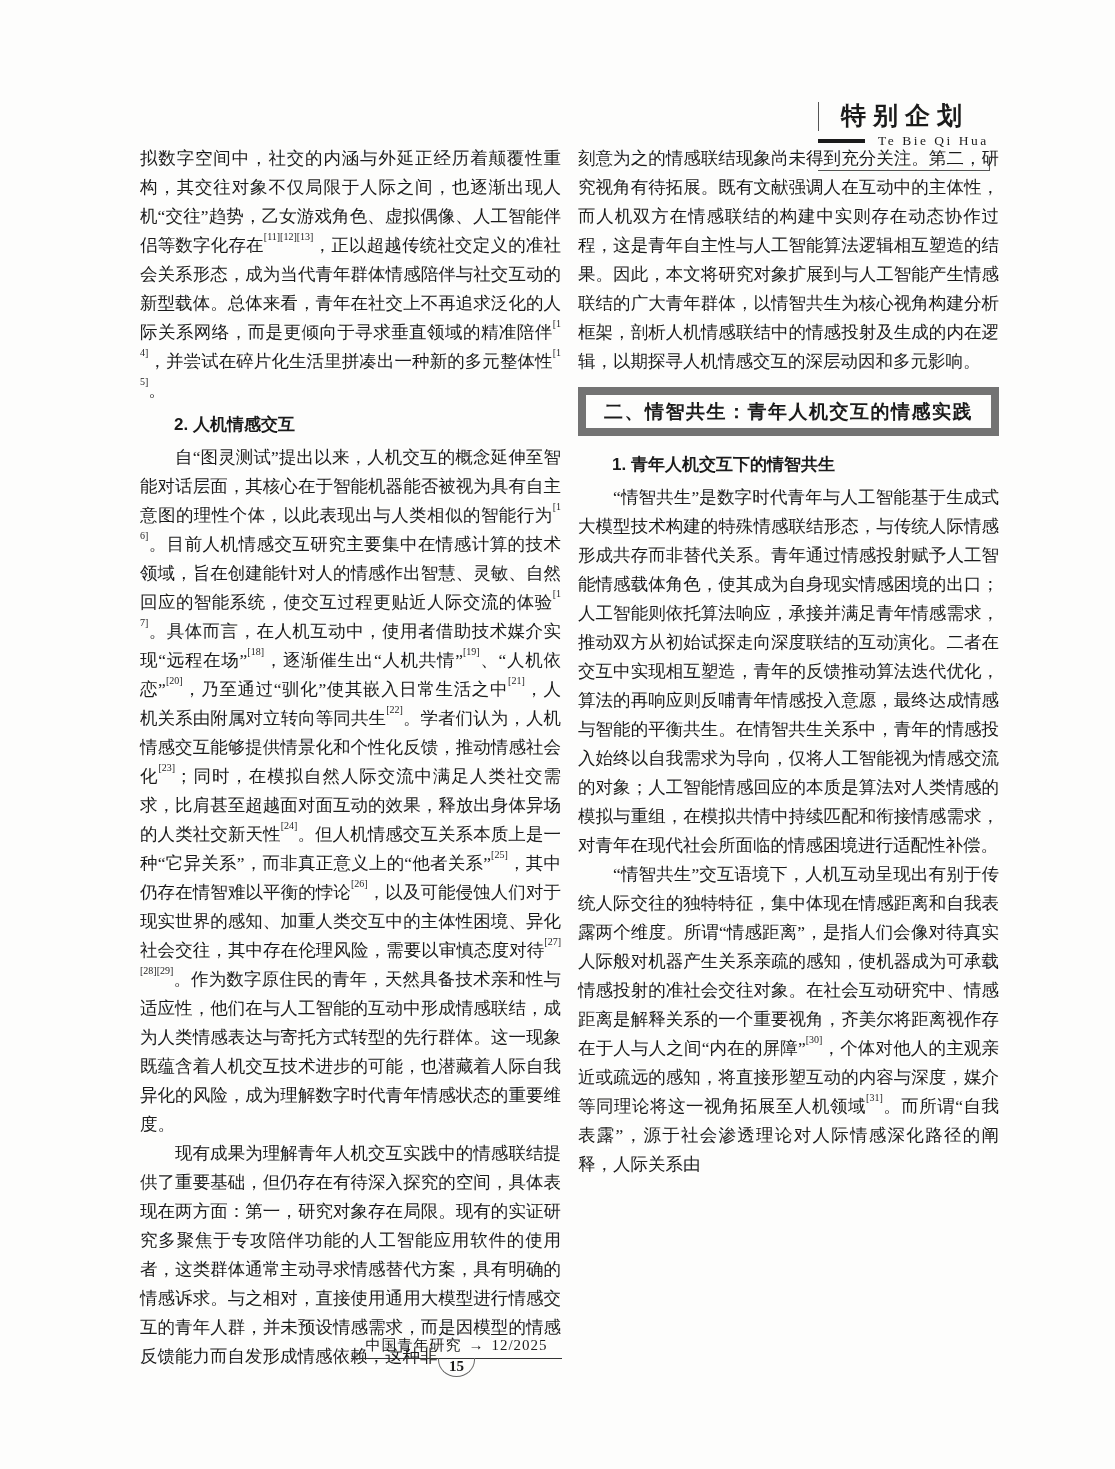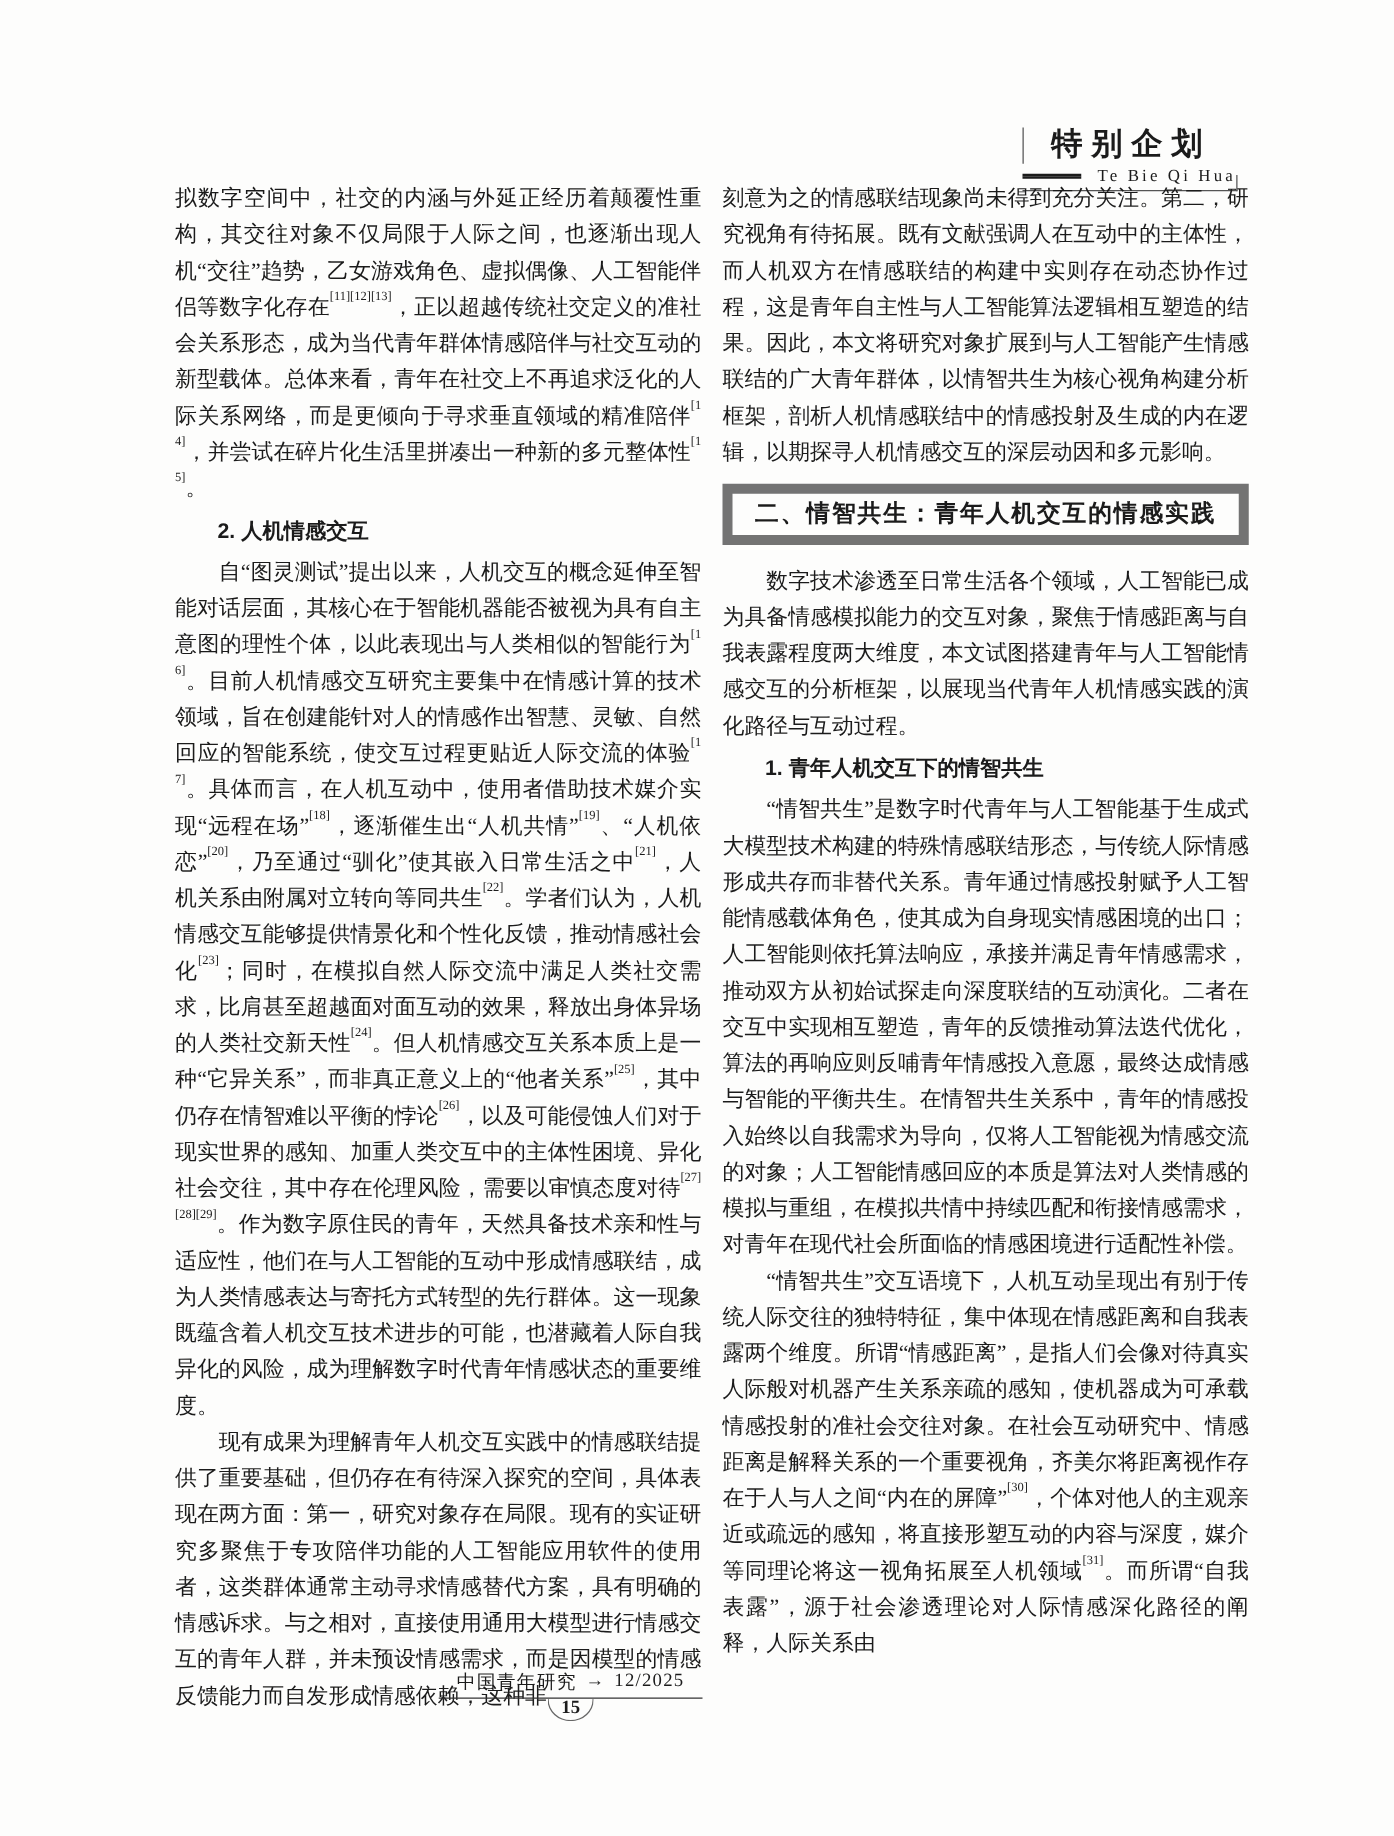--- a/index.html
+++ b/index.html
@@ -21,21 +21,21 @@
     padding-left: 22px;
     font-size: 25px; font-weight: 700;
     letter-spacing: 7px; line-height: 1.15;
     white-space: nowrap;
   }
   .header-sub-row {
     position: relative;
     display: flex; align-items: center;
     margin-top: 2px;
     border-bottom: 1px solid #555;
-    padding-bottom: 3px;
+    padding-bottom: 21px;
   }
   .double-line {
     width: 47px; height: 4px;
     border-top: 2.5px solid #1b1b1b;
     border-bottom: 2.5px solid #1b1b1b;
   }
   .header-sub-text {
     font-size: 13.5px; letter-spacing: 2.5px;
     margin-left: 13px; white-space: nowrap;
   }
@@ -114,21 +114,20 @@
   <div class="column col-left">
       <p class="para"><span>拟数字空间中，社交的内涵与外延正经历着颠覆性重构，其交往对象不仅局限于人际之间，也逐渐出现人机“交往”趋势，乙女游戏角色、虚拟偶像、人工智能伴侣等数字化存在</span><sup class="ref">[11][12][13]</sup><span>，正以超越传统社交定义的准社会关系形态，成为当代青年群体情感陪伴与社交互动的新型载体。总体来看，青年在社交上不再追求泛化的人际关系网络，而是更倾向于寻求垂直领域的精准陪伴</span><sup class="ref">[14]</sup><span>，并尝试在碎片化生活里拼凑出一种新的多元整体性</span><sup class="ref">[15]</sup><span>。</span></p>
       <div class="subheading">2. 人机情感交互</div>
       <p class="para indent"><span>自“图灵测试”提出以来，人机交互的概念延伸至智能对话层面，其核心在于智能机器能否被视为具有自主意图的理性个体，以此表现出与人类相似的智能行为</span><sup class="ref">[16]</sup><span>。目前人机情感交互研究主要集中在情感计算的技术领域，旨在创建能针对人的情感作出智慧、灵敏、自然回应的智能系统，使交互过程更贴近人际交流的体验</span><sup class="ref">[17]</sup><span>。具体而言，在人机互动中，使用者借助技术媒介实现“远程在场”</span><sup class="ref">[18]</sup><span>，逐渐催生出“人机共情”</span><sup class="ref">[19]</sup><span>、“人机依恋”</span><sup class="ref">[20]</sup><span>，乃至通过“驯化”使其嵌入日常生活之中</span><sup class="ref">[21]</sup><span>，人机关系由附属对立转向等同共生</span><sup class="ref">[22]</sup><span>。学者们认为，人机情感交互能够提供情景化和个性化反馈，推动情感社会化</span><sup class="ref">[23]</sup><span>；同时，在模拟自然人际交流中满足人类社交需求，比肩甚至超越面对面互动的效果，释放出身体异场的人类社交新天性</span><sup class="ref">[24]</sup><span>。但人机情感交互关系本质上是一种“它异关系”，而非真正意义上的“他者关系”</span><sup class="ref">[25]</sup><span>，其中仍存在情智难以平衡的悖论</span><sup class="ref">[26]</sup><span>，以及可能侵蚀人们对于现实世界的感知、加重人类交互中的主体性困境、异化社会交往，其中存在伦理风险，需要以审慎态度对待</span><sup class="ref">[27][28][29]</sup><span>。作为数字原住民的青年，天然具备技术亲和性与适应性，他们在与人工智能的互动中形成情感联结，成为人类情感表达与寄托方式转型的先行群体。这一现象既蕴含着人机交互技术进步的可能，也潜藏着人际自我异化的风险，成为理解数字时代青年情感状态的重要维度。</span></p>
       <p class="para indent"><span>现有成果为理解青年人机交互实践中的情感联结提供了重要基础，但仍存在有待深入探究的空间，具体表现在两方面：第一，研究对象存在局限。现有的实证研究多聚焦于专攻陪伴功能的人工智能应用软件的使用者，这类群体通常主动寻求情感替代方案，具有明确的情感诉求。与之相对，直接使用通用大模型进行情感交互的青年人群，并未预设情感需求，而是因模型的情感反馈能力而自发形成情感依赖，这种非</span></p>
     </div>
 
   <div class="column col-right">
       <p class="para"><span>刻意为之的情感联结现象尚未得到充分关注。第二，研究视角有待拓展。既有文献强调人在互动中的主体性，而人机双方在情感联结的构建中实则存在动态协作过程，这是青年自主性与人工智能算法逻辑相互塑造的结果。因此，本文将研究对象扩展到与人工智能产生情感联结的广大青年群体，以情智共生为核心视角构建分析框架，剖析人机情感联结中的情感投射及生成的内在逻辑，以期探寻人机情感交互的深层动因和多元影响。</span></p>
       <div class="boxed-heading">二、情智共生：青年人机交互的情感实践</div>
-      <p class="para indent"><span>数字技术渗透至日常生活各个领域，人工智能已成为具备情感模拟能力的交互对象，聚焦于情感距离与自我表露程度两大维度，本文试图搭建青年与人工智能情感交互的分析框架，以展现当代青年人机情感实践的演化路径与互动过程。</span></p>
       <div class="subheading">1. 青年人机交互下的情智共生</div>
       <p class="para indent"><span>“情智共生”是数字时代青年与人工智能基于生成式大模型技术构建的特殊情感联结形态，与传统人际情感形成共存而非替代关系。青年通过情感投射赋予人工智能情感载体角色，使其成为自身现实情感困境的出口；人工智能则依托算法响应，承接并满足青年情感需求，推动双方从初始试探走向深度联结的互动演化。二者在交互中实现相互塑造，青年的反馈推动算法迭代优化，算法的再响应则反哺青年情感投入意愿，最终达成情感与智能的平衡共生。在情智共生关系中，青年的情感投入始终以自我需求为导向，仅将人工智能视为情感交流的对象；人工智能情感回应的本质是算法对人类情感的模拟与重组，在模拟共情中持续匹配和衔接情感需求，对青年在现代社会所面临的情感困境进行适配性补偿。</span></p>
       <p class="para indent"><span>“情智共生”交互语境下，人机互动呈现出有别于传统人际交往的独特特征，集中体现在情感距离和自我表露两个维度。所谓“情感距离”，是指人们会像对待真实人际般对机器产生关系亲疏的感知，使机器成为可承载情感投射的准社会交往对象。在社会互动研究中、情感距离是解释关系的一个重要视角，齐美尔将距离视作存在于人与人之间“内在的屏障”</span><sup class="ref">[30]</sup><span>，个体对他人的主观亲近或疏远的感知，将直接形塑互动的内容与深度，媒介等同理论将这一视角拓展至人机领域</span><sup class="ref">[31]</sup><span>。而所谓“自我表露”，源于社会渗透理论对人际情感深化路径的阐释，人际关系由</span></p>
     </div>
 
   <div class="footer">
     <div class="footer-text">
       <span>中国青年研究</span>
       <span>→</span>
       <span>12/2025</span>

